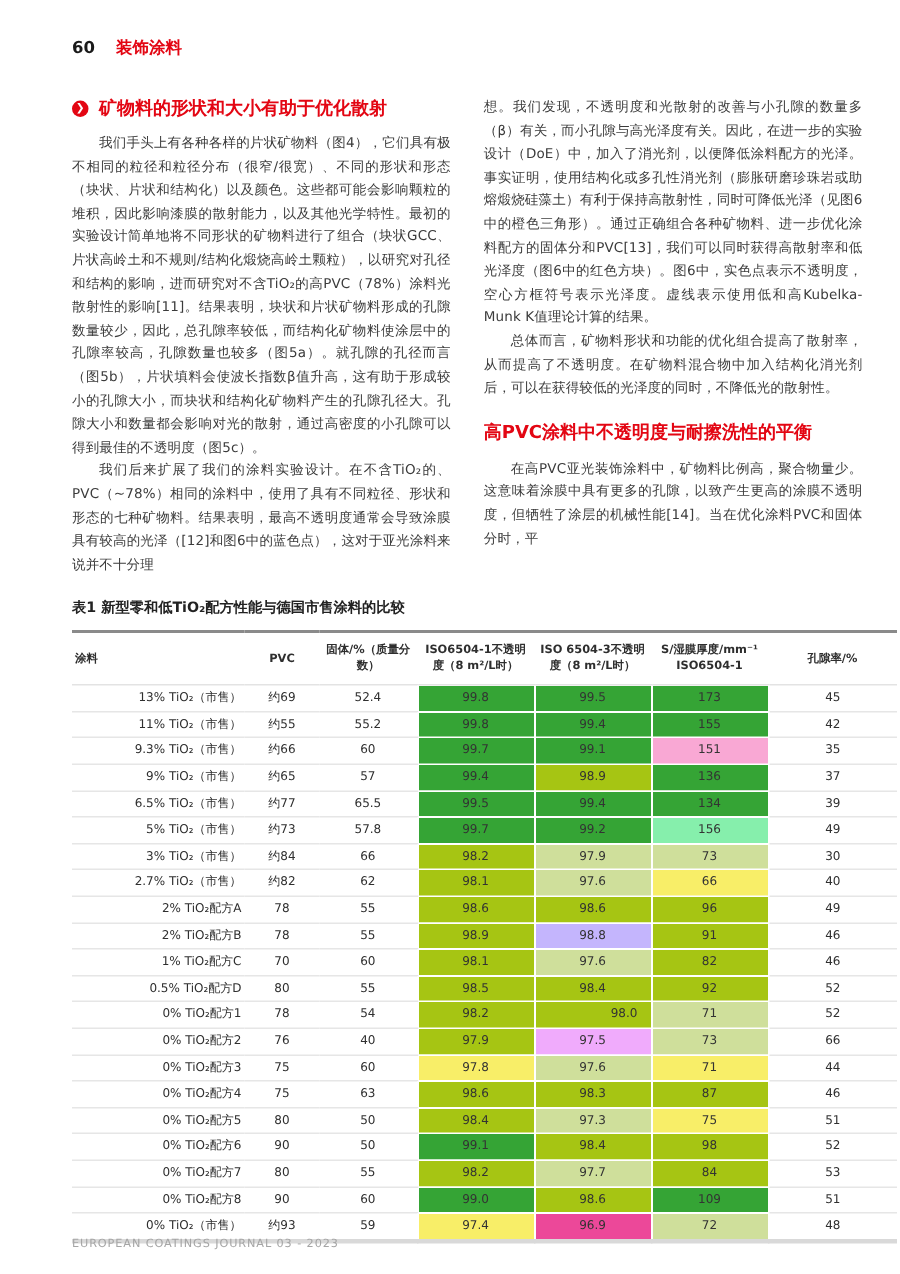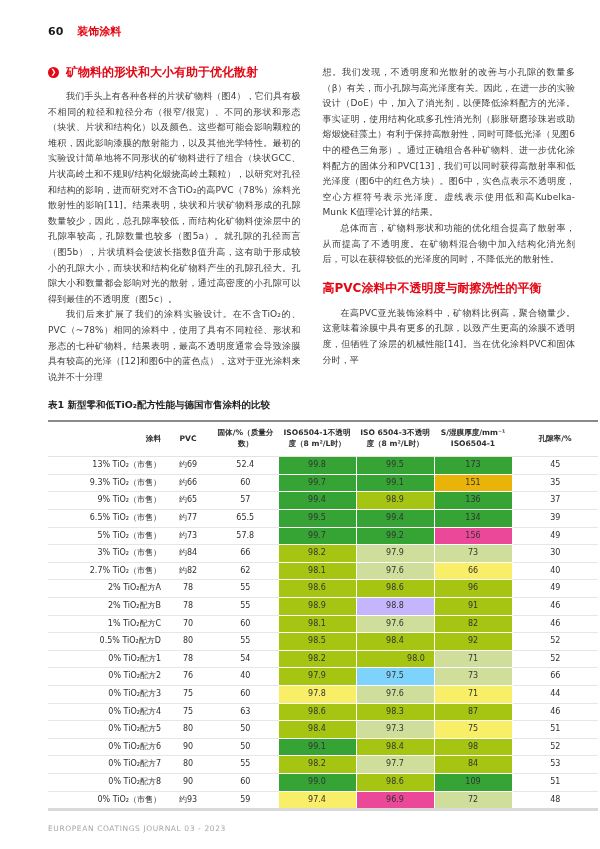--- a/index.html
+++ b/index.html
@@ -44,21 +44,21 @@
   table.cmp {
     width:100%; border-collapse:collapse; table-layout:fixed;
     border-top:2px solid #8a8a8a; border-bottom:3px solid #d9d9d9;
   }
   table.cmp thead th {
     font-size:7.6px; font-weight:bold; color:#2e2e2e;
     text-align:center; vertical-align:middle;
     padding:6px 2px 7px 2px; line-height:10.5px;
     border-bottom:1px solid #e3e3e3;
   }
-  table.cmp thead th.name-col { text-align:right; padding-left:2px; }
+  table.cmp thead th.name-col { text-align:left; padding-left:2px; }
   table.cmp tbody td {
     font-size:8px; color:#2f2f2f;
     text-align:center; vertical-align:middle;
     padding:4px 2px; line-height:8.6px; height:16.6px;
     border-bottom:1px solid #e6e6e6;
     white-space:nowrap; overflow:hidden;
   }
   table.cmp tbody td.name-col { text-align:right; padding-left:2px; }
   table.cmp tbody td.colored { border:1px solid #ffffff; color:#333333; }
 
@@ -123,26 +123,35 @@
           <tr>
             <td class="name-col">13% TiO₂（市售）</td>
             <td>约69</td>
             <td>52.4</td>
             <td class="colored" style="background: rgb(53, 164, 53);">99.8</td>
             <td class="colored" style="background: rgb(53, 164, 53);">99.5</td>
             <td class="colored" style="background: rgb(53, 164, 53);">173</td>
             <td>45</td>
           </tr>
           <tr>
+            <td class="name-col">11% TiO₂（市售）</td>
+            <td>约55</td>
+            <td>55.2</td>
+            <td class="colored" style="background: rgb(53, 164, 53);">99.8</td>
+            <td class="colored" style="background: rgb(53, 164, 53);">99.4</td>
+            <td class="colored" style="background: rgb(53, 164, 53);">155</td>
+            <td>42</td>
+          </tr>
+          <tr>
             <td class="name-col">9.3% TiO₂（市售）</td>
             <td>约66</td>
             <td>60</td>
             <td class="colored" style="background: rgb(53, 164, 53);">99.7</td>
             <td class="colored" style="background: rgb(53, 164, 53);">99.1</td>
-            <td class="colored" style="background: #eab308;">151</td>
+            <td class="colored" style="background: #f9a8d4;">151</td>
             <td>35</td>
           </tr>
           <tr>
             <td class="name-col">9% TiO₂（市售）</td>
             <td>约65</td>
             <td>57</td>
             <td class="colored" style="background: rgb(53, 164, 53);">99.4</td>
             <td class="colored" style="background: rgb(166, 197, 19);">98.9</td>
             <td class="colored" style="background: rgb(53, 164, 53);">136</td>
             <td>37</td>
@@ -155,21 +164,21 @@
             <td class="colored" style="background: rgb(53, 164, 53);">99.4</td>
             <td class="colored" style="background: rgb(53, 164, 53);">134</td>
             <td>39</td>
           </tr>
           <tr>
             <td class="name-col">5% TiO₂（市售）</td>
             <td>约73</td>
             <td>57.8</td>
             <td class="colored" style="background: rgb(53, 164, 53);">99.7</td>
             <td class="colored" style="background: rgb(53, 164, 53);">99.2</td>
-            <td class="colored" style="background: #ec4899; text-align: center;">156</td>
+            <td class="colored" style="background: #86efac; text-align: center;">156</td>
             <td>49</td>
           </tr>
           <tr>
             <td class="name-col">3% TiO₂（市售）</td>
             <td>约84</td>
             <td>66</td>
             <td class="colored" style="background: rgb(166, 197, 19);">98.2</td>
             <td class="colored" style="background: rgb(207, 223, 155);">97.9</td>
             <td class="colored" style="background: rgb(207, 223, 155);">73</td>
             <td>30</td>
@@ -226,21 +235,21 @@
             <td class="colored" style="background: rgb(166, 197, 19);">98.2</td>
             <td class="colored" style="background: rgb(166, 197, 19); padding-left: 44px;">98.0</td>
             <td class="colored" style="background: rgb(207, 223, 155);">71</td>
             <td>52</td>
           </tr>
           <tr>
             <td class="name-col">0% TiO₂配方2</td>
             <td>76</td>
             <td>40</td>
             <td class="colored" style="background: rgb(166, 197, 19);">97.9</td>
-            <td class="colored" style="background: #7dd3fc;">97.5</td>
+            <td class="colored" style="background: #f0abfc;">97.5</td>
             <td class="colored" style="background: rgb(207, 223, 155);">73</td>
             <td>66</td>
           </tr>
           <tr>
             <td class="name-col">0% TiO₂配方3</td>
             <td>75</td>
             <td>60</td>
             <td class="colored" style="background: rgb(248, 238, 104);">97.8</td>
             <td class="colored" style="background: rgb(207, 223, 155);">97.6</td>
             <td class="colored" style="background: rgb(248, 238, 104);">71</td>

